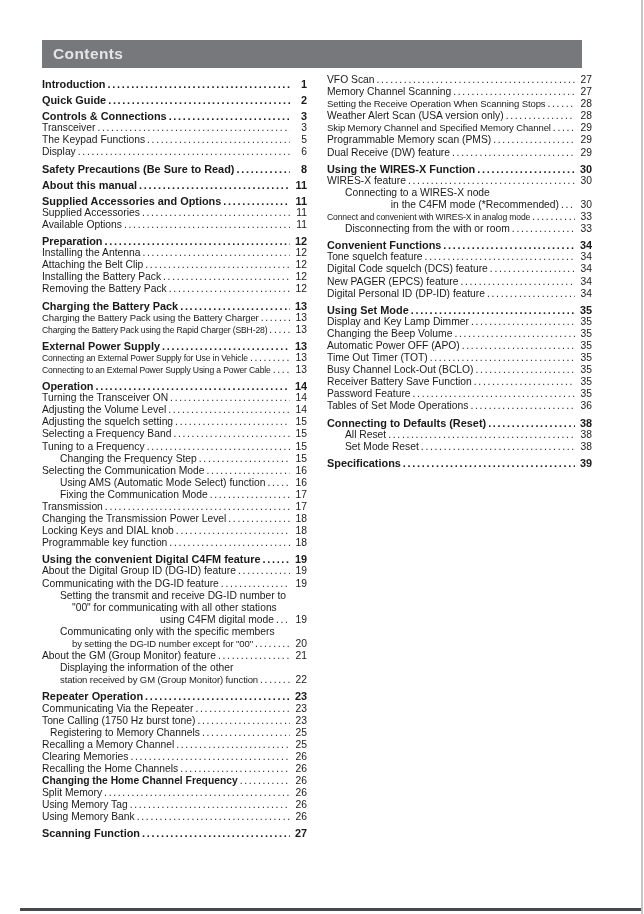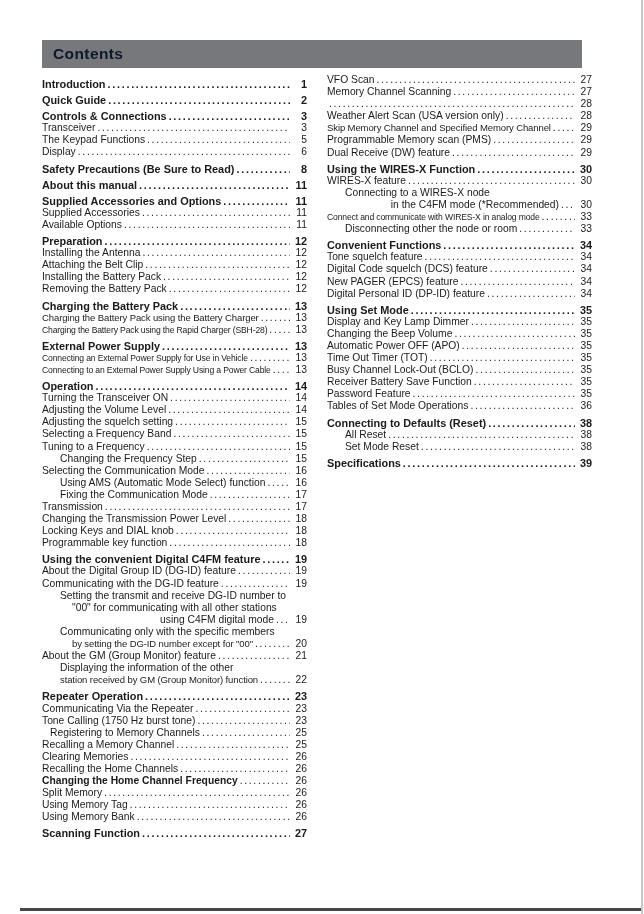--- a/index.html
+++ b/index.html
@@ -34,21 +34,21 @@
   }
   .dots.short{flex:0 0 14px;min-width:14px;}
   .spacer{flex:1 1 auto;}
   .pg{flex:0 0 auto;min-width:15px;text-align:right;}
   .footer-rule{position:absolute;left:20px;top:908px;width:621px;height:3px;background:#47484a;}
 </style>
 </head>
 <body style="color: rgb(26, 26, 26);">
 
 <div class="header-bar" style="background: rgb(119, 120, 123);">
-  <span class="title" style="color: #0f172a;">Contents</span>
+  <span class="title" style="color: #e5e5e5;">Contents</span>
 </div>
 
 <div class="toc-col left">
     <div class="row h1">
       <span class="t" style="padding-left: 0px;">Introduction</span>
       <span class="dots"></span>
       <span class="pg">1</span>
     </div>
     <div class="row h1">
       <span class="t" style="padding-left: 0px;">Quick Guide</span>
@@ -339,20 +339,21 @@
       <span class="t" style="padding-left: 0px;">VFO Scan</span>
       <span class="dots"></span>
       <span class="pg">27</span>
     </div>
     <div class="row">
       <span class="t" style="padding-left: 0px;">Memory Channel Scanning</span>
       <span class="dots"></span>
       <span class="pg">27</span>
     </div>
     <div class="row">
+      <span class="t sq1" style="padding-left: 0px;">Setting the Receive Operation When Scanning Stops</span>
       <span class="dots"></span>
       <span class="pg">28</span>
     </div>
     <div class="row">
       <span class="t" style="padding-left: 0px;">Weather Alert Scan (USA version only)</span>
       <span class="dots"></span>
       <span class="pg">28</span>
     </div>
     <div class="row">
       <span class="t sq1" style="padding-left: 0px;">Skip Memory Channel and Specified Memory Channel</span>
@@ -382,26 +383,26 @@
     <div class="row">
       <span class="t" style="padding-left: 18px;">Connecting to a WIRES-X node</span>
     </div>
     <div class="row">
       <span class="spacer"></span>
       <span class="t">in the C4FM mode (*Recommended)</span>
       <span class="dots short"></span>
       <span class="pg">30</span>
     </div>
     <div class="row">
-      <span class="t sq2" style="padding-left: 0px;">Connect and communicate with WIRES-X in analog mode</span>
+      <span class="t sq2" style="padding-left: 0px;">Connect and convenient with WIRES-X in analog mode</span>
       <span class="dots"></span>
       <span class="pg">33</span>
     </div>
     <div class="row">
-      <span class="t" style="padding-left: 18px;">Disconnecting other the node or room</span>
+      <span class="t" style="padding-left: 18px;">Disconnecting from the with or room</span>
       <span class="dots"></span>
       <span class="pg">33</span>
     </div>
     <div class="row h1">
       <span class="t" style="padding-left: 0px;">Convenient Functions</span>
       <span class="dots"></span>
       <span class="pg">34</span>
     </div>
     <div class="row">
       <span class="t" style="padding-left: 0px;">Tone squelch feature</span>

